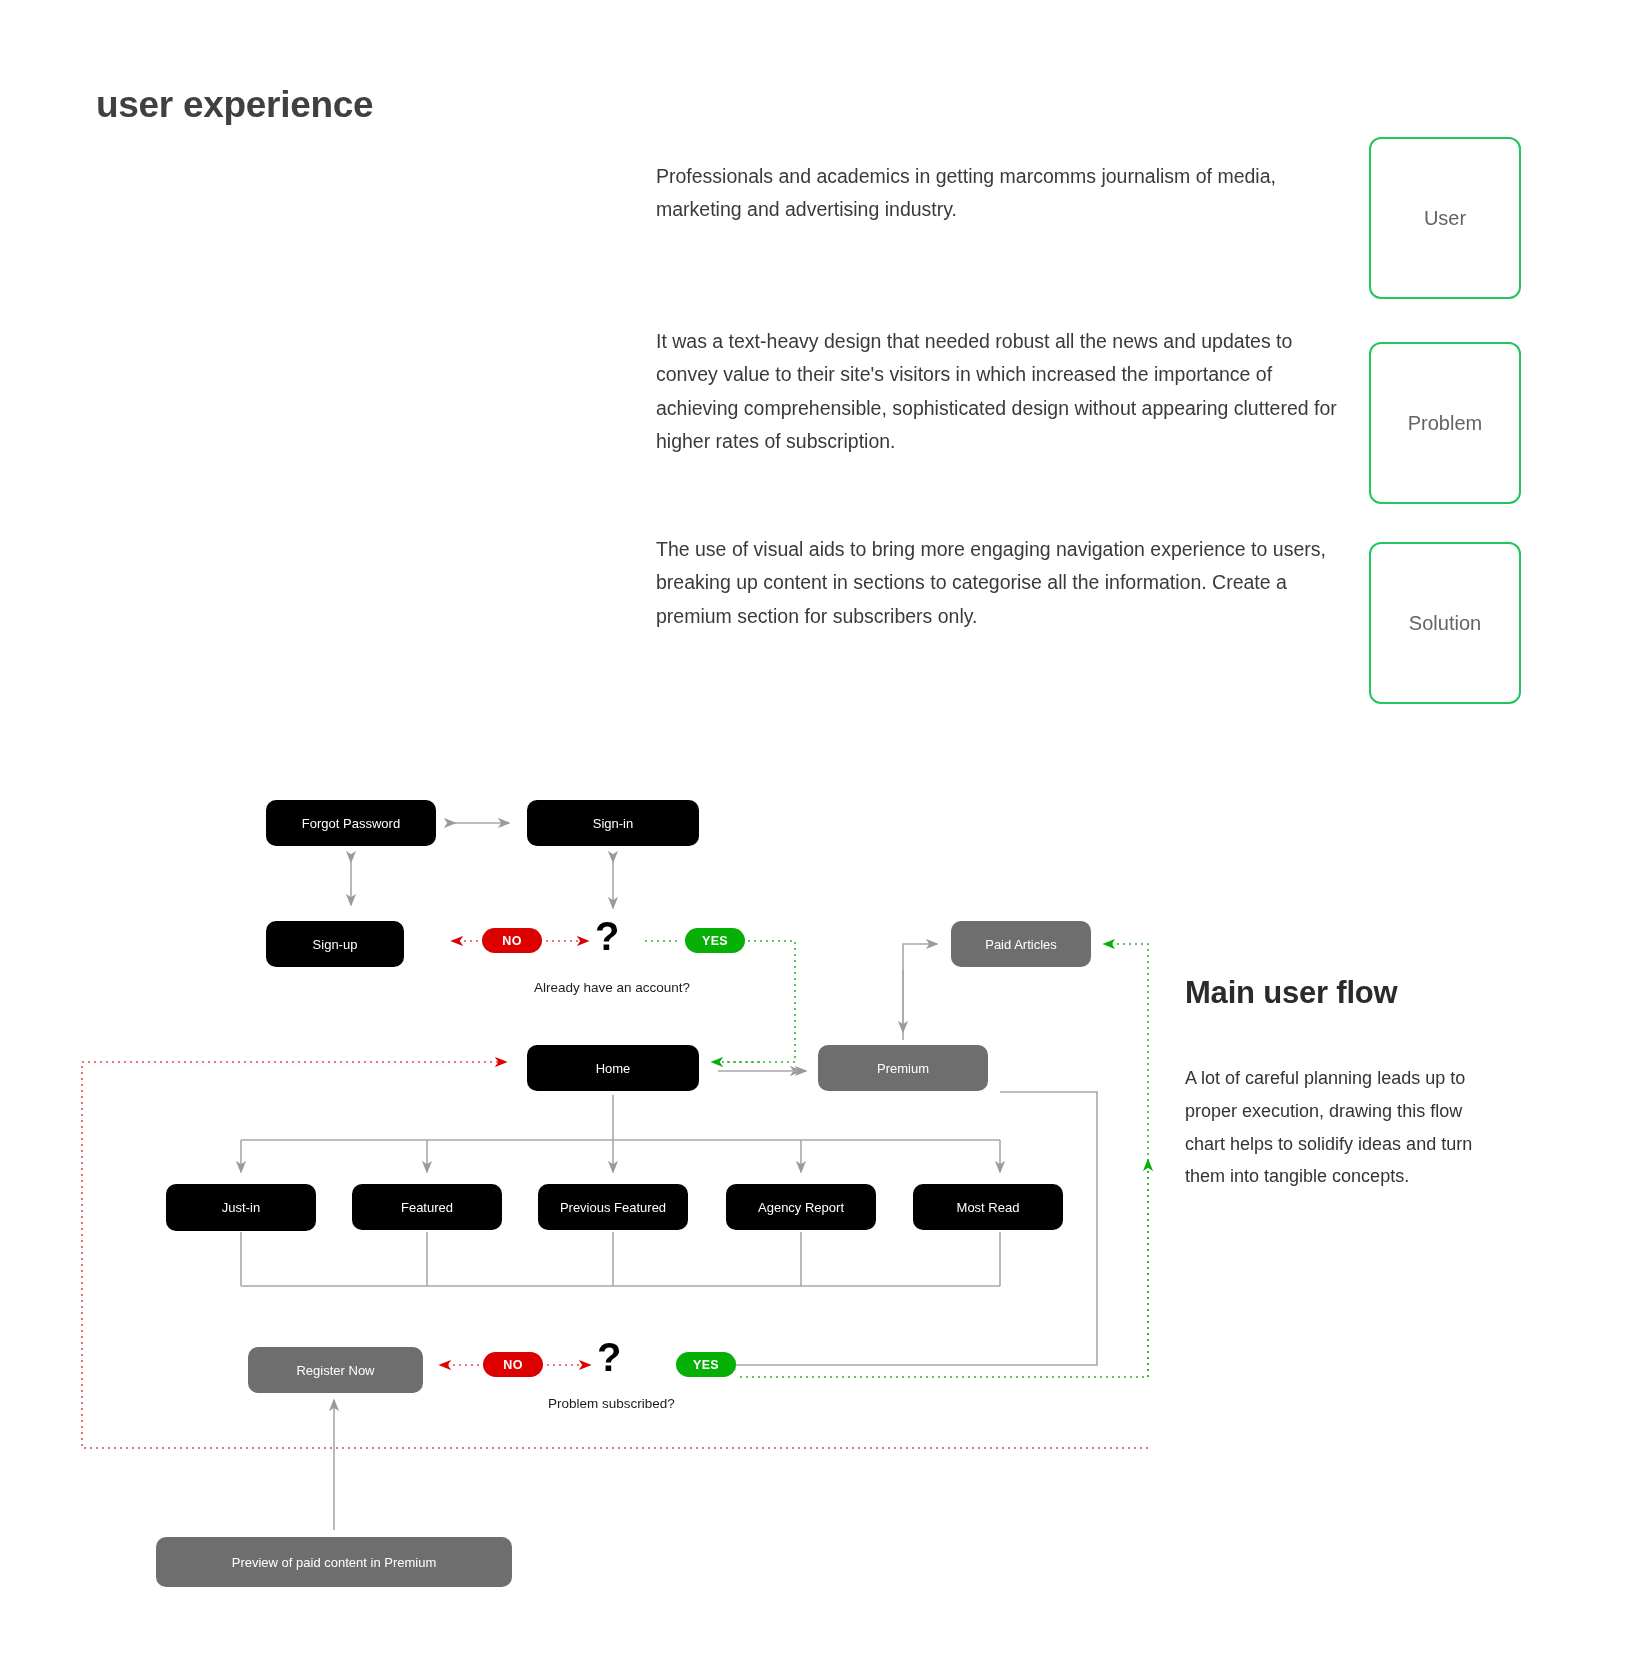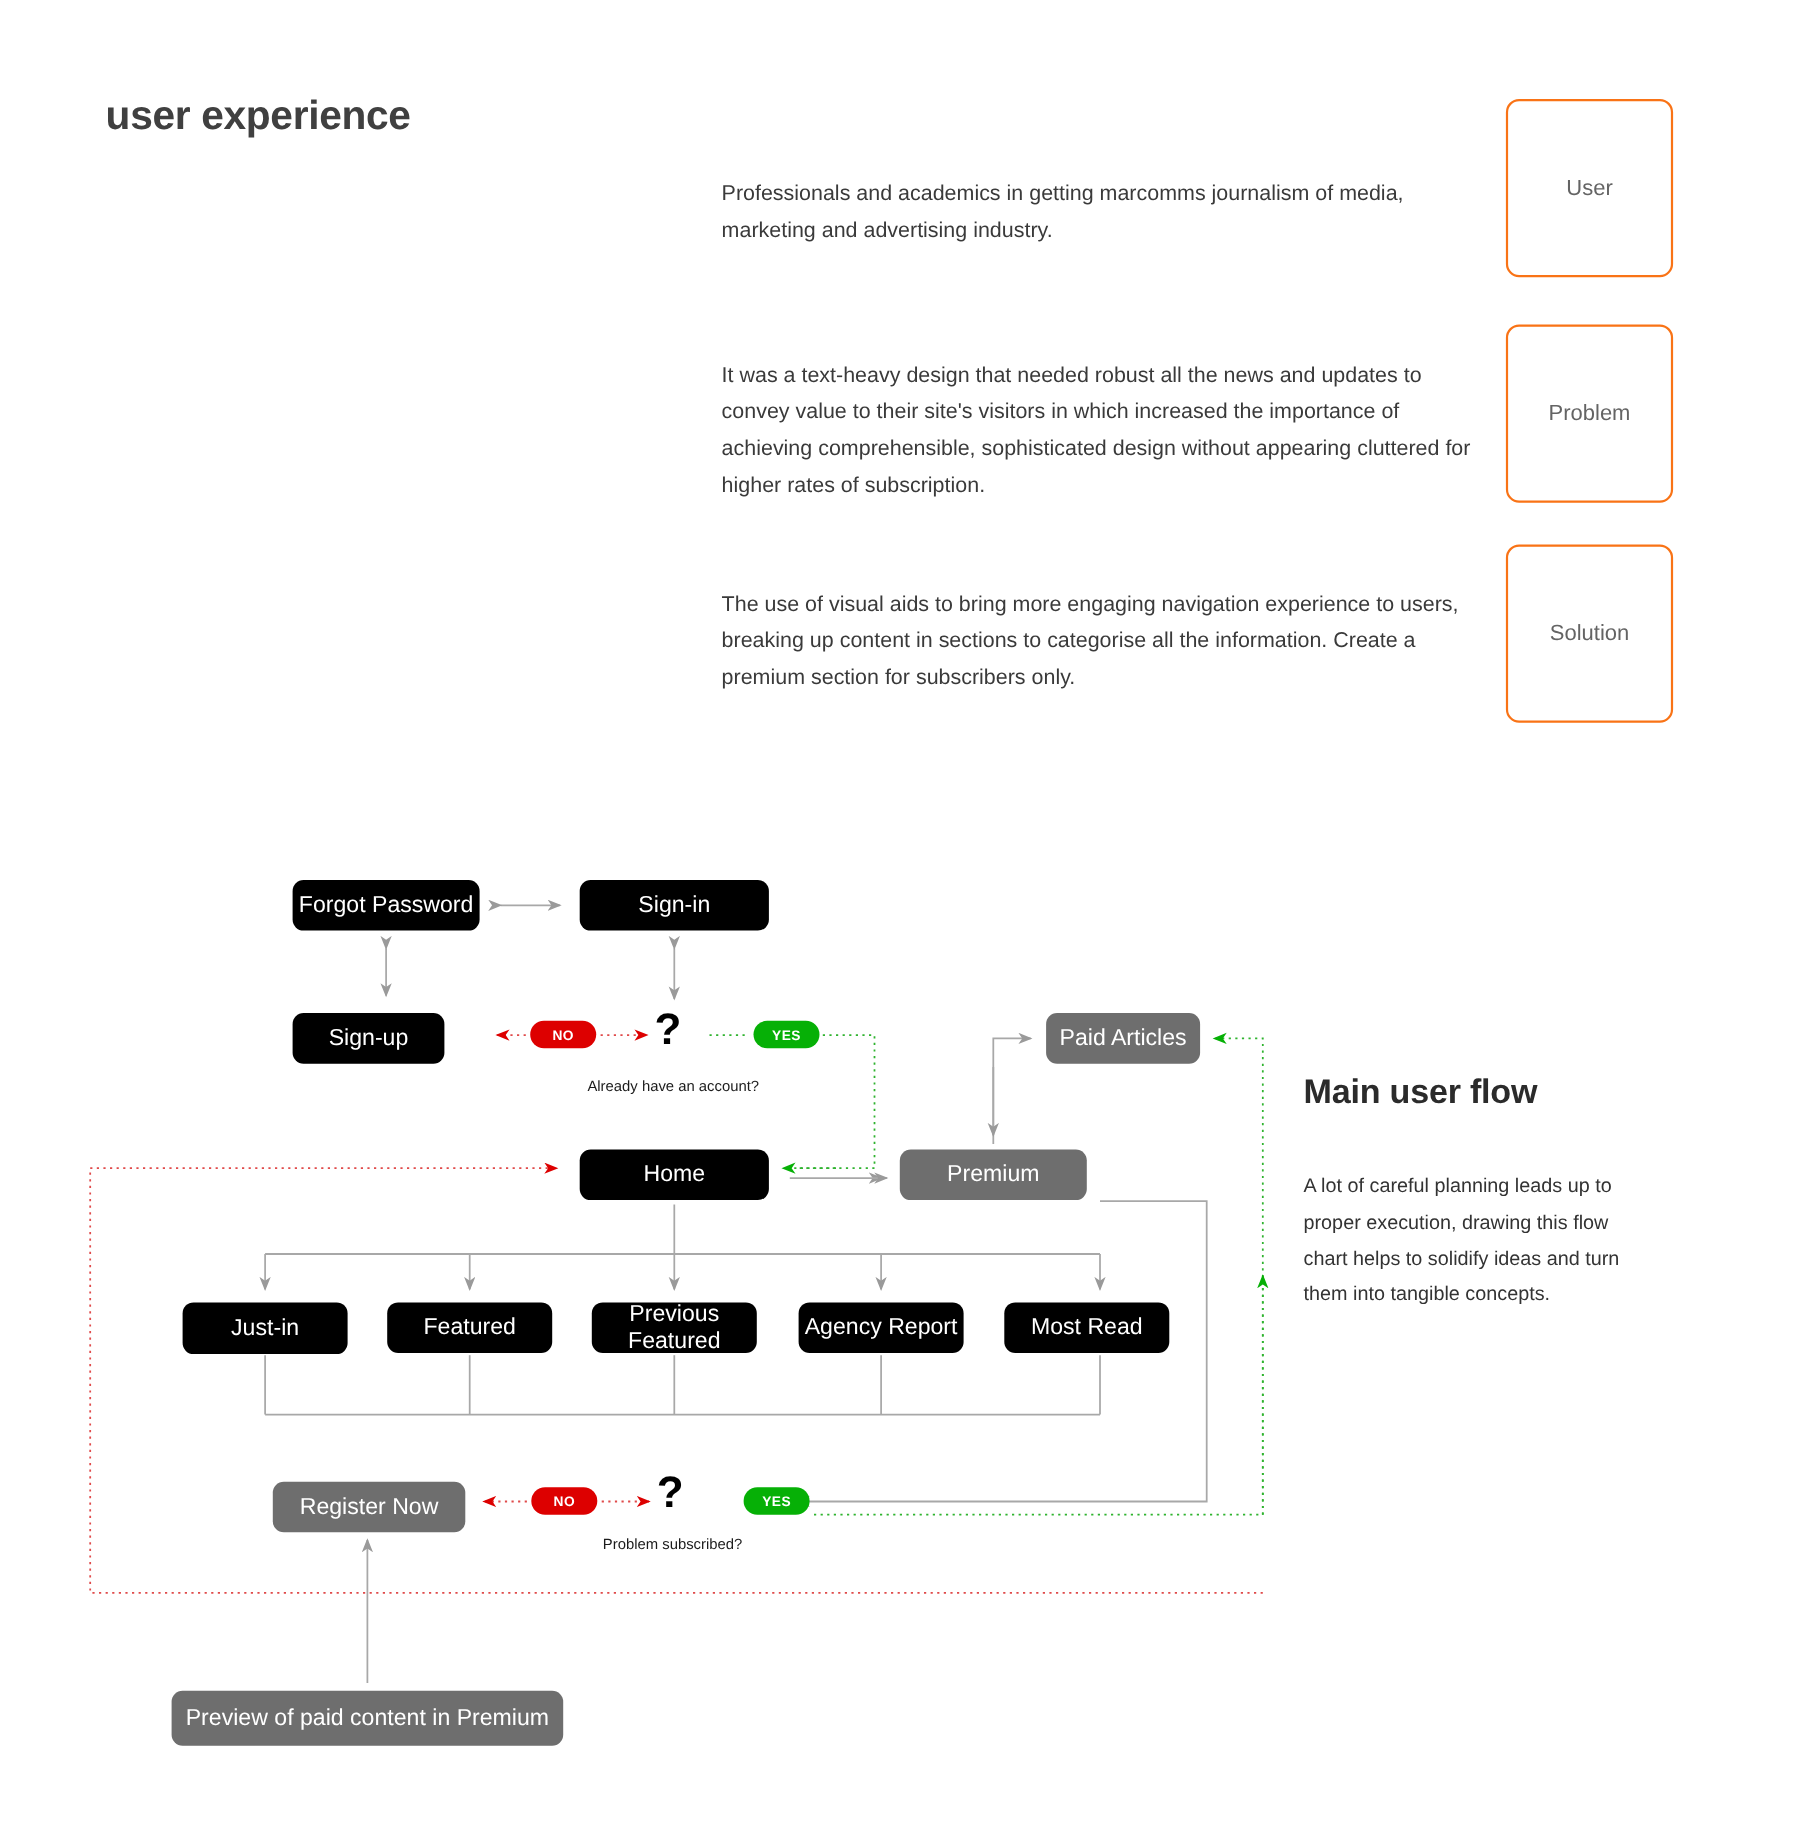--- a/index.html
+++ b/index.html
@@ -39,28 +39,29 @@
     color: #3a3a3a;
   }
   #para-user    { top: 140px; }
   #para-problem { top: 305px; }
   #para-solution{ top: 513px; }
 
   .label-card {
     position: absolute;
     width: 148px;
     height: 158px;
-    border: 2px solid #f97316;
+    border: 2px solid #22c55e;
     border-radius: 12px;
     background: #ffffff;
     display: flex;
     align-items: center;
     justify-content: center;
     font-size: 20px;
     color: #646464;
+    margin-top: 47px;
   }
   #card-user     { left: 1369px; top: 90px; }
   #card-problem  { left: 1369px; top: 295px; }
   #card-solution { left: 1369px; top: 495px; }
 
   
   #flow {
     position: absolute;
     left: 0;
     top: 0;
@@ -69,21 +70,21 @@
     pointer-events: none;
   }
 
   .node {
     position: absolute;
     border-radius: 10px;
     display: flex;
     align-items: center;
     justify-content: center;
     color: #ffffff;
-    font-size: 21px;
+    font-size: 13px;
     box-sizing: border-box;
     text-align: center;
   }
   .node.black { background: #000000; }
   .node.gray  { background: #6e6e6e; }
 
   #n-forgot   { left: 266px;  top: 800px;  width: 170px; height: 46px; }
   #n-signin   { left: 527px;  top: 800px;  width: 172px; height: 46px; }
   #n-signup   { left: 266px;  top: 921px;  width: 138px; height: 46px; }
   #n-paid     { left: 951px;  top: 921px;  width: 140px; height: 46px; }

